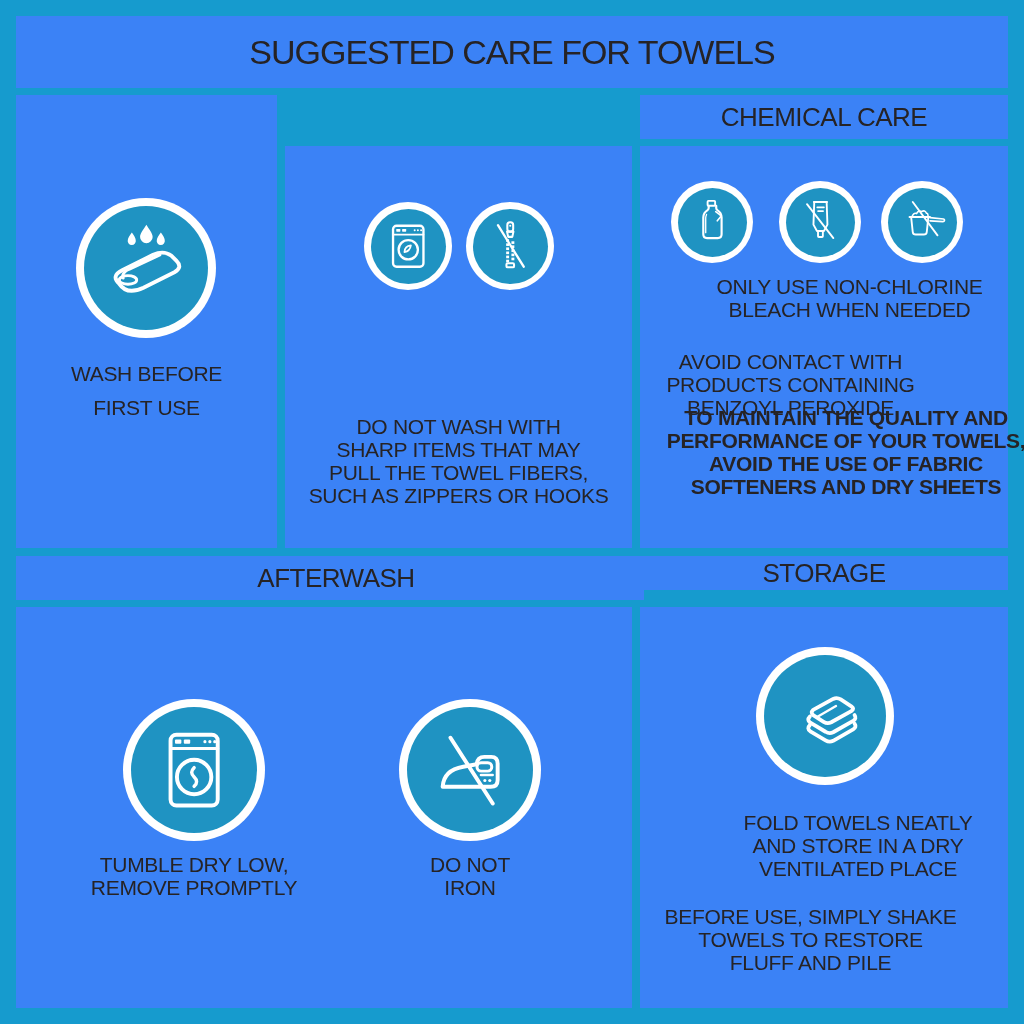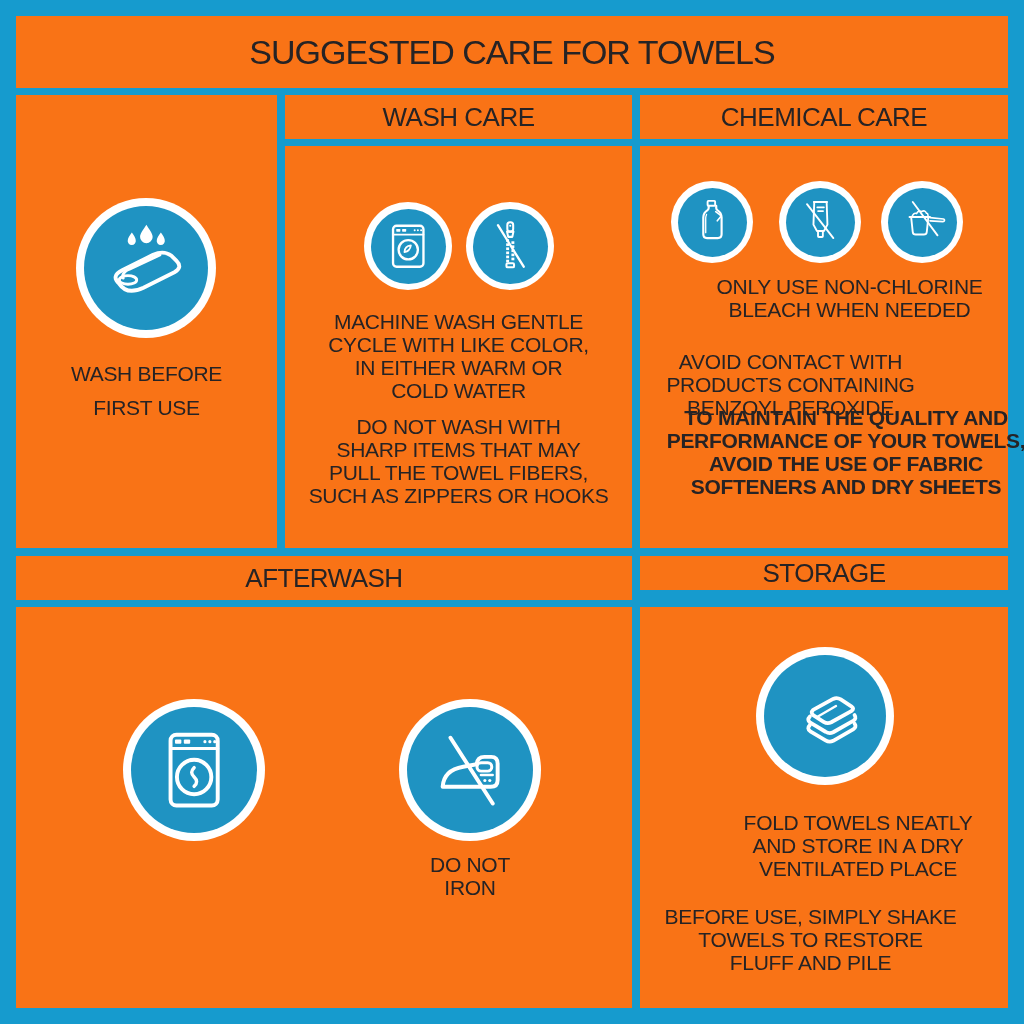--- a/index.html
+++ b/index.html
@@ -2,21 +2,21 @@
 <html><head>
 <meta charset="utf-8">
 <style>
   html,body{margin:0;padding:0;background:#fff;}
   #stage{
     position:relative;width:1024px;height:1024px;overflow:hidden;
     background:#169bce;
     font-family:"Liberation Sans", sans-serif;
     color:#262325;
   }
-  .box{position:absolute;background:#f97316;}
+  .box{position:absolute;background:#3b82f6;}
   .hdr{
     display:flex;align-items:center;justify-content:center;
     font-size:26px;letter-spacing:-0.5px;font-weight:500;white-space:pre;
   }
   .title{font-size:34px;letter-spacing:-1px;}
   .txt{
     position:absolute;text-align:center;white-space:pre-line;
     font-size:21px;line-height:23px;letter-spacing:-0.3px;font-weight:500;
   }
   .lh26{line-height:34px;}
@@ -36,25 +36,24 @@
   .fil{fill:#fff;stroke:none;}
 </style>
 </head>
 <body>
 
 <div id="stage">
 
   <div class="box hdr title" style="left:16px;top:16px;width:992px;height:72px;">SUGGESTED CARE FOR TOWELS</div>
 
   <div class="box" style="left:16px;top:95px;width:261px;height:453px;"></div>
-  <div class="box hdr" style="left:285px;top:95px;width:347px;height:44px;">WASH CARE</div>
   <div class="box" style="left:285px;top:146px;width:347px;height:402px;"></div>
   <div class="box hdr" style="left:640px;top:95px;width:368px;height:44px;">CHEMICAL CARE</div>
   <div class="box" style="left:640px;top:146px;width:368px;height:402px;"></div>
-  <div class="box hdr" style="left:16px;top:556px;width:616px;height:44px;">AFTERWASH</div>
+  <div class="box hdr" style="left:16px;top:556px;width:616px;height:44px;padding-left:12px;">AFTERWASH</div>
   <div class="box" style="left:16px;top:607px;width:616px;height:401px;"></div>
   <div class="box hdr" style="left:640px;top:556px;width:368px;height:34px;">STORAGE</div>
   <div class="box" style="left:640px;top:607px;width:368px;height:401px;"></div>
 
   <div class="badge" style="left:76px;top:198px;width:140px;height:140px;">
     <div class="disc">
       <svg viewBox="0 0 100 100">
         <path class="fil" d="M50 5 C53 10 56.5 14 56.5 17.5 A6.5 6.5 0 1 1 43.5 17.5 C43.5 14 47 10 50 5 Z"></path>
         <path class="fil" d="M35 13 C37 16 39 18.6 39 20.8 A4.2 4.2 0 1 1 30.8 20.8 C30.8 18.6 33 16 35 13 Z"></path>
         <path class="fil" d="M65 13 C67 16 69 18.6 69 20.8 A4.2 4.2 0 1 1 60.8 20.8 C60.8 18.6 63 16 65 13 Z"></path>
@@ -97,24 +96,20 @@
         <rect class="fil" x="43" y="59" width="5" height="4.5"></rect>
           <rect class="fil" x="52" y="62.5" width="5" height="4.5"></rect>
         <rect class="fil" x="43" y="66" width="5" height="4.5"></rect>
           <rect class="fil" x="52" y="69.5" width="5" height="4.5"></rect>
         <rect class="fil" x="43" y="73" width="5" height="4.5"></rect>
         <rect class="ic" style="stroke-width:3.5" x="43.5" y="79" width="13" height="7" rx="2"></rect>
         <path class="ic" d="M29 14 L73 85"></path>
       </svg>
     </div>
   </div>
-  <div class="txt" style="left:285px;top:310px;width:347px;">MACHINE WASH GENTLE
-CYCLE WITH LIKE COLOR,
-IN EITHER WARM OR
-COLD WATER</div>
   <div class="txt" style="left:285px;top:415px;width:347px;">DO NOT WASH WITH
 SHARP ITEMS THAT MAY
 PULL THE TOWEL FIBERS,
 SUCH AS ZIPPERS OR HOOKS</div>
 
   <div class="badge small" style="left:671px;top:181px;width:82px;height:82px;">
     <div class="disc">
       <svg viewBox="0 0 100 100">
         <rect class="ic" style="stroke-width:3.5" x="42" y="11" width="14" height="9" rx="1.5"></rect>
         <path class="ic" d="M44 20 L44 24 Q44 26 42 28 Q34 33 34 42 L34 73 Q34 80 41 80 L61 80 Q68 80 68 73 L68 42 Q68 33 60 28 Q58 26 58 24 L58 20"></path>
@@ -176,20 +171,22 @@
       <svg viewBox="0 0 100 100">
         <path class="ic" d="M22 67 Q23 50 43 46.5 L56.5 44 Q57.5 36.5 64.5 36.5 L71.5 36.5 Q78 36.5 78 43.5 L78 60 Q78 67 71 67 Z"></path>
         <rect class="ic" style="stroke-width:3" x="57" y="42.5" width="15" height="8.5" rx="4"></rect>
         <path class="ic" style="stroke-width:2.5" d="M61 55 H73"></path>
         <circle class="fil" cx="65" cy="60.5" r="1.6"></circle>
         <circle class="fil" cx="70" cy="60.5" r="1.6"></circle>
         <path class="ic" d="M30 17 L73 84"></path>
       </svg>
     </div>
   </div>
+  <div class="txt" style="left:34px;top:853px;width:320px;">TUMBLE DRY LOW,
+REMOVE PROMPTLY</div>
   <div class="txt" style="left:310px;top:853px;width:320px;">DO NOT
 IRON</div>
 
   <div class="badge" style="left:756px;top:647px;width:138px;height:138px;">
     <div class="disc">
       <svg viewBox="0 0 100 100">
         <path class="ic" d="M38 44 L59 32.5 Q63 30.5 67 33 L78.5 40.5 Q81.5 42.5 78.5 45 L57 57 Q53 59 49 56.5 L38 49.5 Q35 47 38 44 Z"></path>
         <path class="ic" style="stroke-width:2.5" d="M43 51 L62 40"></path>
         <path class="ic" d="M34.5 51 Q31 54.5 35 57.5 L51 67 Q55 69.5 59 67.5 L80 55.5 Q84 53 81.5 49.5"></path>
         <path class="ic" d="M34.5 60 Q31 63.5 35 66.5 L51 76 Q55 78.5 59 76.5 L80 64.5 Q84 62 81.5 58.5"></path>

